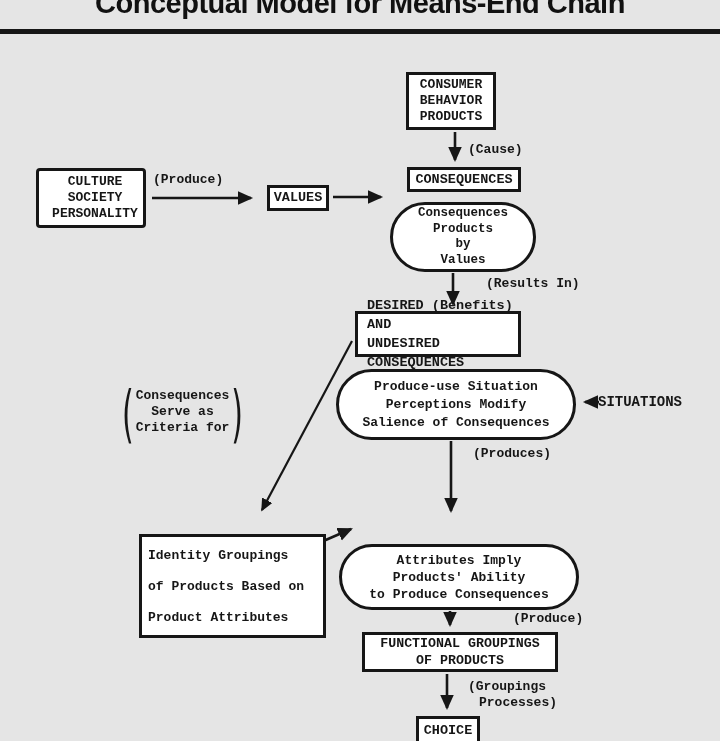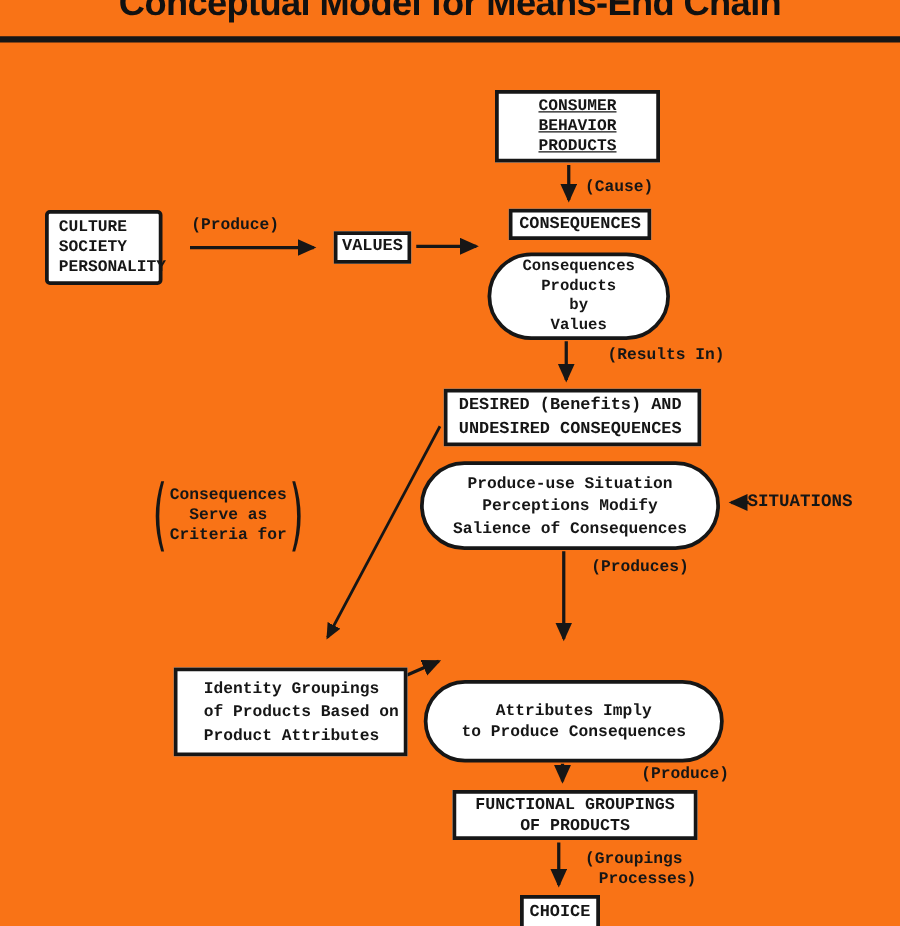--- a/index.html
+++ b/index.html
@@ -1,18 +1,18 @@
 <!DOCTYPE html>
 <html><head>
 <meta charset="utf-8">
 <style>
   html,body{margin:0;padding:0;background:#ffffff;}
   #canvas{
     position:relative;width:720px;height:741px;overflow:hidden;
-    background:#f97316;color:#161616;
+    background:#e5e5e5;color:#161616;
     font-family:"Liberation Mono","DejaVu Sans Mono",monospace;
   }
   #page-title{
     position:absolute;left:0;top:-13px;width:720px;text-align:center;
     font-family:"Liberation Sans","DejaVu Sans",sans-serif;
     font-weight:800;font-size:29px;letter-spacing:-0.5px;color:#111;
   }
   #title-rule{position:absolute;left:0;top:29px;width:720px;height:5px;background:#161616;}
   .box{
     position:absolute;border:3px solid #161616;background:#fff;
@@ -23,36 +23,36 @@
   .box.center{align-items:center;text-align:center;}
   .stadium{
     position:absolute;border:3px solid #161616;background:#fff;
     display:flex;flex-direction:column;justify-content:center;align-items:center;
     font-weight:700;font-size:12.5px;line-height:16px;text-align:center;
     box-sizing:border-box;
   }
   .elabel{position:absolute;font-weight:700;font-size:13px;line-height:16px;white-space:nowrap;color:#161616;}
   #connectors{position:absolute;left:0;top:0;width:720px;height:741px;}
 
-  #n-consumer{left:396px;top:72px;width:132px;height:58px;text-decoration:underline;}
+  #n-consumer{left:406px;top:72px;width:90px;height:58px;}
   #lbl-cause{left:468px;top:142px;}
   #n-consequences{left:407px;top:167px;width:114px;height:25px;font-size:13.5px;}
-  #n-culture{left:36px;top:168px;width:94px;height:60px;border-radius:4px;padding-left:8px;}
+  #n-culture{left:36px;top:168px;width:110px;height:60px;border-radius:4px;padding-left:8px;align-items:center;}
   #lbl-produce-values{left:153px;top:172px;}
   #n-values{left:267px;top:185px;width:62px;height:26px;font-size:13.5px;}
   #n-evaluated{left:390px;top:202px;width:146px;height:70px;border-radius:35px;line-height:15.5px;}
   #lbl-results-in{left:486px;top:276px;}
-  #n-desired{left:355px;top:311px;width:206px;height:46px;padding-left:9px;font-size:13.5px;line-height:19px;}
+  #n-desired{left:355px;top:311px;width:166px;height:46px;padding-left:9px;font-size:13.5px;line-height:19px;}
   #n-produce-use{left:336px;top:369px;width:240px;height:71px;border-radius:36px;font-size:13px;line-height:18px;}
   #lbl-situations{left:598px;top:394px;font-size:14px;}
   #lbl-produces{left:473px;top:446px;}
   #n-criteria{position:absolute;left:120px;top:388px;display:flex;align-items:center;color:#161616;}
   #n-criteria .paren{font-family:"DejaVu Sans",sans-serif;font-size:30px;font-weight:400;display:inline-block;transform:scaleY(2.1);padding:0 2px;}
   #n-criteria .crit-lines{font-weight:700;font-size:13px;line-height:16px;text-align:center;}
-  #n-identity{left:139px;top:534px;width:187px;height:71px;padding-left:21px;line-height:19px;}
+  #n-identity{left:139px;top:534px;width:187px;height:104px;padding-left:6px;line-height:19px;gap:12px;}
   #n-relevant{left:362px;top:517px;width:196px;height:26px;font-size:13.3px;}
   #n-attributes{left:339px;top:544px;width:240px;height:66px;border-radius:33px;font-size:13px;line-height:17px;justify-content:center;}
   #lbl-produce-functional{left:513px;top:611px;}
   #n-functional{left:362px;top:632px;width:196px;height:40px;font-size:13.3px;line-height:17px;}
   #lbl-comparison-1{left:468px;top:679px;}
   #lbl-comparison-2{left:479px;top:695px;}
   #n-choice{left:416px;top:716px;width:64px;height:30px;font-size:13.5px;}
 </style>
 </head>
 <body>
@@ -140,20 +140,21 @@
 
   <div class="box" id="n-identity">
     <div>Identity Groupings</div>
     <div>of Products Based on</div>
     <div>Product Attributes</div>
   </div>
 
 
   <div class="stadium" id="n-attributes">
     <div>Attributes Imply</div>
+    <div>Products' Ability</div>
     <div>to Produce Consequences</div>
   </div>
 
   <div class="elabel" id="lbl-produce-functional">(Produce)</div>
 
   <div class="box center" id="n-functional">
     <div>FUNCTIONAL GROUPINGS</div>
     <div>OF PRODUCTS</div>
   </div>
 

